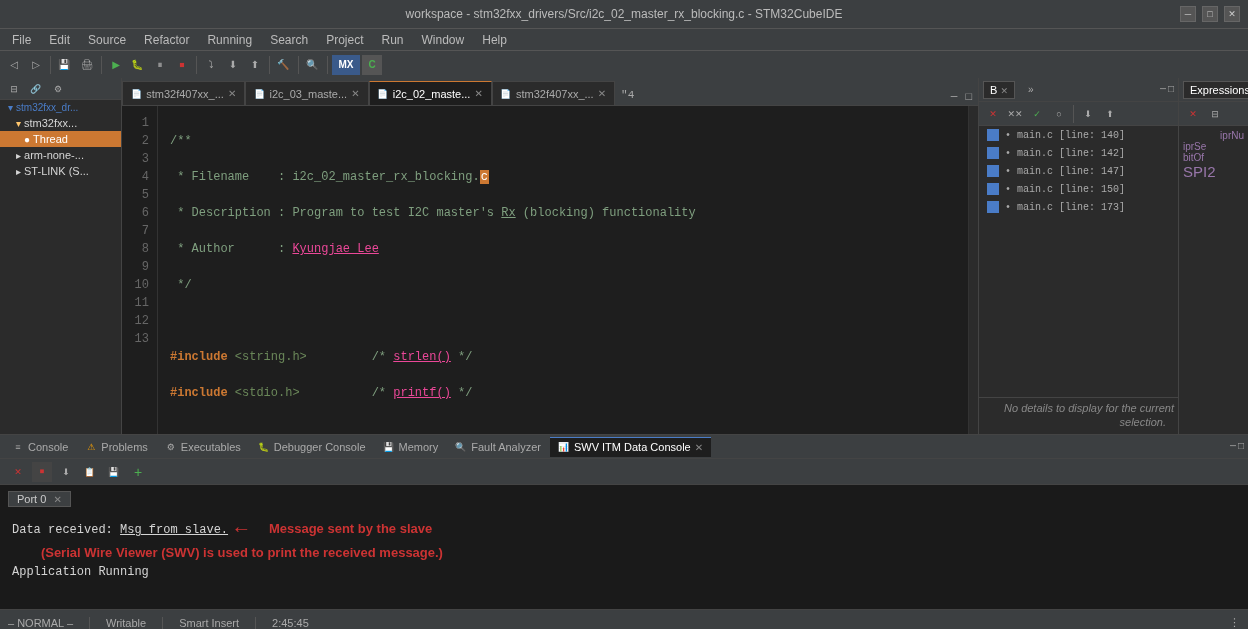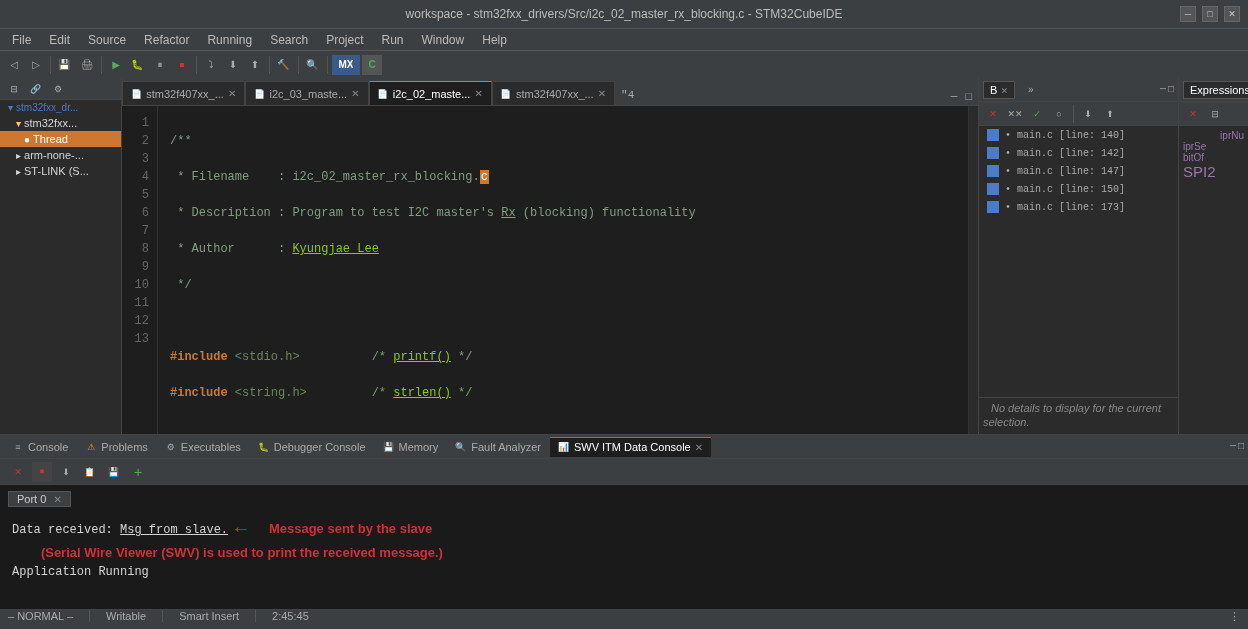--- a/index.html
+++ b/index.html
@@ -222,21 +222,21 @@
       flex: 1;
       white-space: pre;
       color: #d4d4d4;
       line-height: 1.5;
     }
 
     .line { height: 18px; line-height: 18px; }
     .cm { color: #7f9f7f; }
     .inc { color: #cc7832; font-weight: bold; }
     .inc-file { color: #6a8759; }
-    .link { color: #84cc16; text-decoration: underline; }
+    .link { color: #ec4899; text-decoration: underline; }
 
     
     #right-panel {
       width: 200px;
       background: #2b2b2b;
       border-left: 1px solid #444;
       display: flex;
       flex-direction: column;
     }
 
@@ -433,21 +433,21 @@
       display: inline-block;
       color: #cc3333;
       font-size: 20px;
     }
 
     
     #status-bar {
       height: 20px;
       background: #3c3f41;
       display: flex;
-      align-items: flex-start;
+      align-items: flex-end;
       padding: 0 8px;
       gap: 16px;
       font-size: 11px;
       font-family: Arial, sans-serif;
       color: #aaa;
       border-top: 1px solid #444;
     }
     .status-sep { width: 1px; height: 12px; background: #555; }
 
     .bottom-panel-right-btns {
@@ -584,22 +584,22 @@
         <div class="line">12</div>
         <div class="line">13</div>
       </div>
       <div class="code-content">
 <div class="line"><span class="cm">/**</span></div>
 <div class="line"><span class="cm"> * Filename    : i2c_02_master_rx_blocking.<span style="background:#cc7832; color:#fff; padding:0 1px">c</span></span></div>
 <div class="line"><span class="cm"> * Description : Program to test I2C master's <span style="text-decoration:underline">Rx</span> (blocking) functionality</span></div>
 <div class="line"><span class="cm"> * Author      : <span class="link">Kyungjae Lee</span></span></div>
 <div class="line"><span class="cm"> */</span></div>
 <div class="line"></div>
+<div class="line"><span class="inc">#include</span> <span class="inc-file">&lt;string.h&gt;</span>         <span class="cm">/* <span class="link">strlen()</span> */</span></div>
 <div class="line"><span class="inc">#include</span> <span class="inc-file">&lt;stdio.h&gt;</span>          <span class="cm">/* <span class="link">printf()</span> */</span></div>
-<div class="line"><span class="inc">#include</span> <span class="inc-file">&lt;string.h&gt;</span>         <span class="cm">/* <span class="link">strlen()</span> */</span></div>
 
 
 
 
       </div>
 
       <div style="width:10px; background:#2b2b2b; border-left:1px solid #333;"></div>
     </div>
   </div>
 
@@ -639,21 +639,21 @@
       </div>
       <div class="bp-item">
         <div class="bp-checkbox checked"></div>
         <span class="bp-details">• main.c [line: 150]</span>
       </div>
       <div class="bp-item">
         <div class="bp-checkbox checked"></div>
         <span class="bp-details">• main.c [line: 173]</span>
       </div>
     </div>
-    <div style="border-top:1px solid #444; padding:4px;">
+    <div style="border-top:1px solid #444; padding:4px;text-align:right;">
       <span class="no-details">No details to display for the current selection.</span>
     </div>
   </div>
 
   <div id="expr-panel">
     <div class="right-panel-tabs">
       <div class="rp-tab active">
         <span style="font-size:11px; font-family:Arial,sans-serif;">Expressions</span>
       </div>
     </div>

